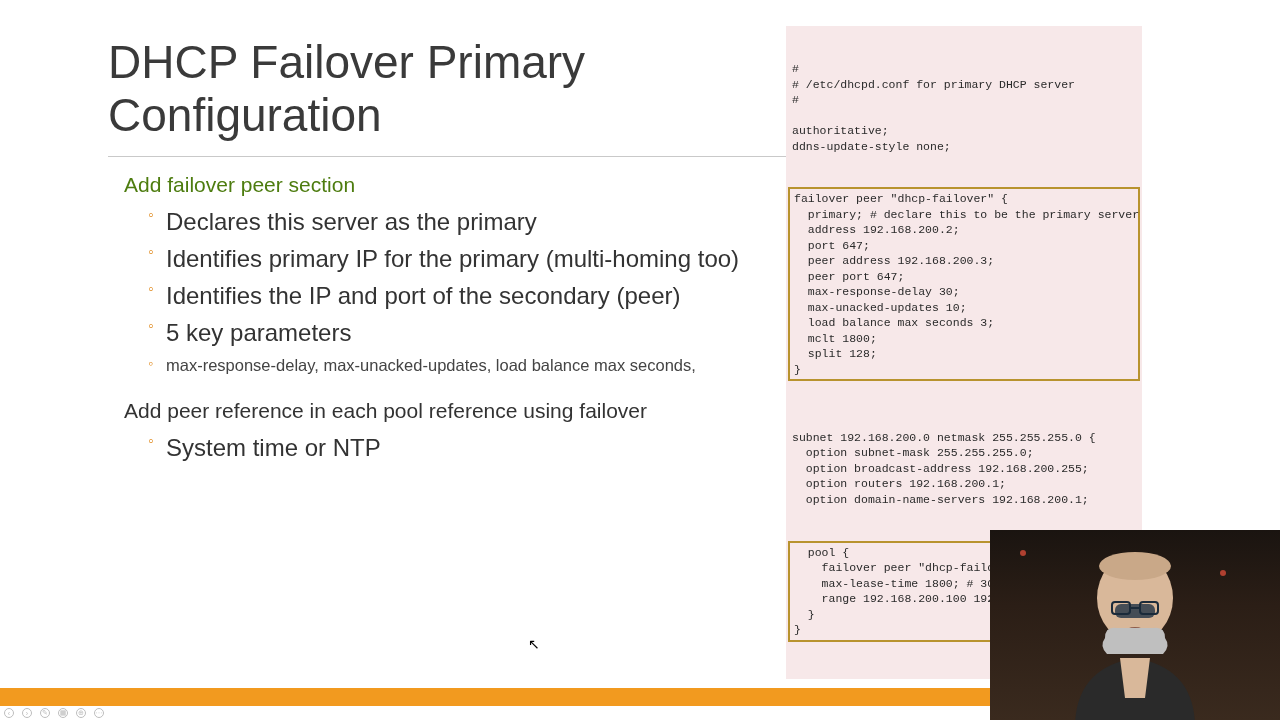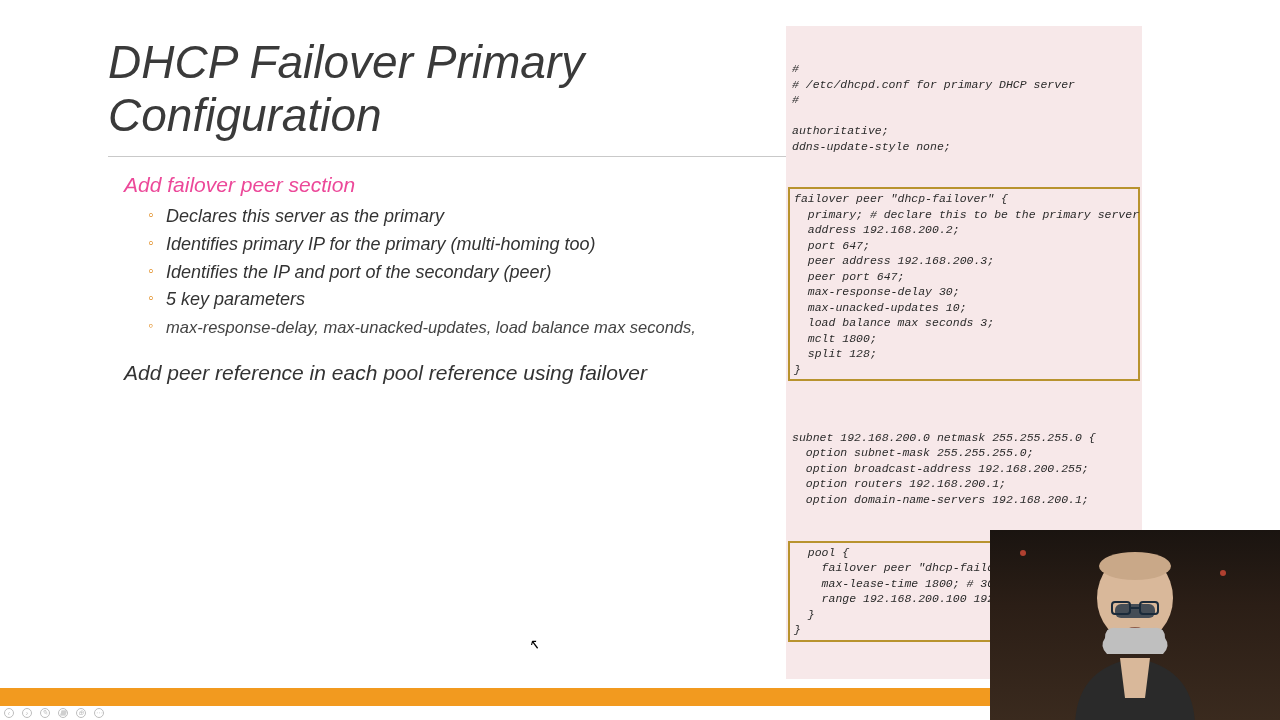--- a/index.html
+++ b/index.html
@@ -1,23 +1,23 @@
 <!DOCTYPE html>
 <html><head>
 <meta charset="utf-8">
 <style>
   * { margin: 0; padding: 0; box-sizing: border-box; }
   html, body { width: 1280px; height: 720px; overflow: hidden; font-family: "Segoe UI", Arial, sans-serif; background: #fff; }
-  .slide { position: relative; width: 1280px; height: 720px; background: #fff; font-style: italic; }
+  .slide { position: relative; width: 1280px; height: 720px; background: #fff; }
   .content { position: absolute; left: 108px; top: 36px; width: 640px; }
   .title { font-size: 46px; font-weight: 400; color: #3a3a3a; line-height: 1.15; }
   .title-rule { border: none; border-top: 1px solid #c9c9c9; margin: 14px 0 16px 0; width: 1020px; }
-  .section { font-size: 21px; color: #ec4899; margin-top: 8px; margin-left: 16px; }
+  .section { font-size: 21px; color: #4d7c0f; margin-top: 8px; margin-left: 16px; }
   ul.bullets { list-style: none; margin: 6px 0 0 40px; }
-  ul.bullets li { position: relative; font-size: 18px; color: #333; line-height: 1.55; padding-left: 18px; }
+  ul.bullets li { position: relative; font-size: 24px; color: #333; line-height: 1.55; padding-left: 18px; }
   ul.bullets li::before { content: "◦"; position: absolute; left: 0; top: 0; color: #e08a1e; font-weight: bold; font-size: 16px; }
   ul.sub { list-style: none; margin: 2px 0 12px 40px; }
   ul.sub li { position: relative; font-size: 16.5px; color: #444; line-height: 1.4; padding-left: 18px; }
   ul.sub li::before { content: "◦"; position: absolute; left: 0; top: 0; color: #e08a1e; font-size: 14px; }
   .sub-cont { margin-left: 78px; font-size: 16.5px; color: #444; }
   .section2 { font-size: 21px; color: #333; margin-top: 22px; margin-left: 16px; }
   .code-panel { position: absolute; top: 26px; right: 138px; width: 356px; background: #f7e8e9; font-family: "Consolas","Courier New",monospace; font-size: 11.5px; line-height: 1.35; color: #2a2a2a; padding: 4px 6px; white-space: pre; }
   .code-box { border: 2px solid #b8932e; padding: 2px 4px; margin: 2px -4px; }
   .orange-bar { position: absolute; left: 0; right: 0; bottom: 14px; height: 18px; background: #f29a1f; }
   .toolbar { position: absolute; left: 4px; bottom: 0; height: 14px; display: flex; gap: 8px; align-items: center; }
@@ -42,20 +42,23 @@
       <li>Identifies primary IP for the primary (multi-homing too)</li>
       <li>Identifies the IP and port of the secondary (peer)</li>
       <li>5 key parameters</li>
     </ul>
     <ul class="sub">
       <li>max-response-delay, max-unacked-updates, load balance max seconds,</li>
     </ul>
 
     <div class="section2">Add peer reference in each pool reference using failover</div>
 
+    <ul class="bullets">
+      <li>System time or NTP</li>
+    </ul>
   </div>
 
   <div class="code-panel">
     <div>#
 # /etc/dhcpd.conf for primary DHCP server
 #
 
 authoritative;
 ddns-update-style none;</div>
     <div class="code-box">failover peer "dhcp-failover" {

